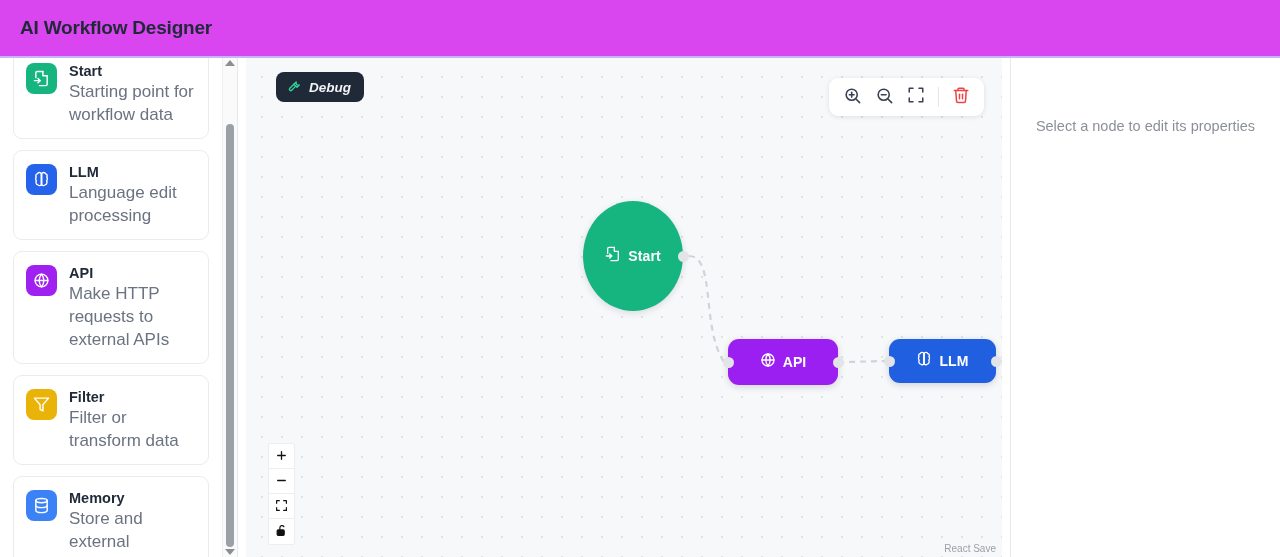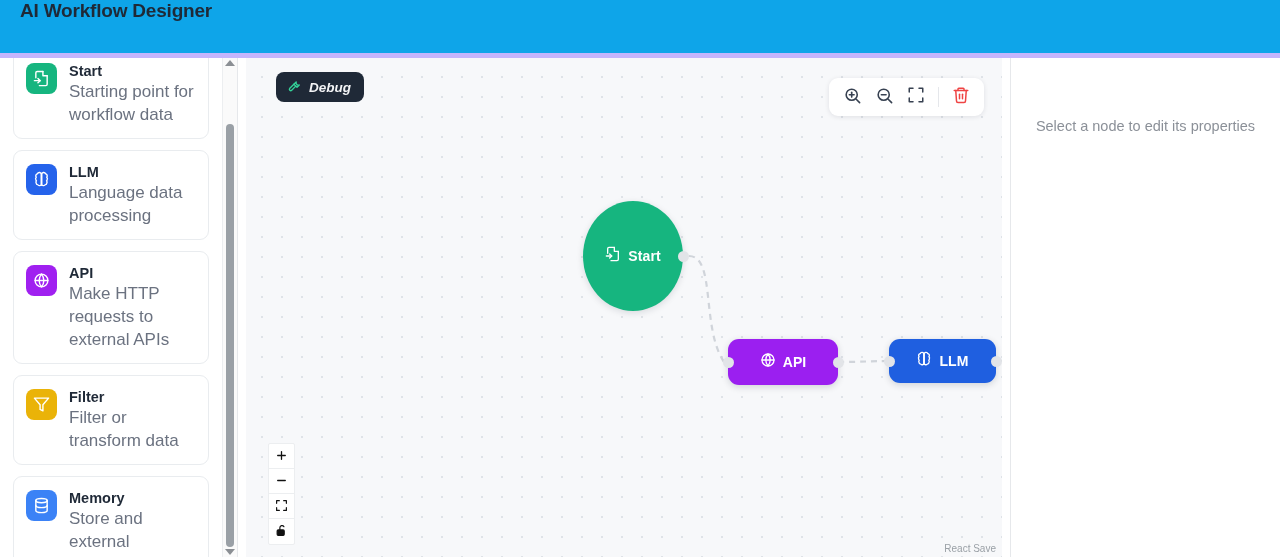--- a/index.html
+++ b/index.html
@@ -6,23 +6,23 @@
   html, body {
     width: 1280px; height: 557px;
     font-family: "Liberation Sans", sans-serif;
     background: #ffffff; overflow: hidden;
   }
   .app { width: 1280px; height: 557px; display: flex; flex-direction: column; }
 
   
   .header {
     height: 58px; flex: 0 0 58px;
-    background: #0ea5e9;
-    border-bottom: 5px solid #c4b5fd;
-    display: flex; justify-content: space-between;
+    background: #d946ef;
+    border-bottom: 2px solid #c4b5fd;
+    display: flex; align-items: center; justify-content: space-between;
     padding: 0 20px;
   }
   .app-title { font-size: 19px; font-weight: bold; color: #1f2937; letter-spacing: -0.2px; }
   .header-actions { display: flex; align-items: center; gap: 12px; }
   .btn {
     display: inline-flex; align-items: center; gap: 8px;
     border-radius: 7px; font-size: 14px; cursor: pointer;
     height: 36px; padding: 0 16px; white-space: nowrap;
   }
   .btn-save { background: #ffffff; border: 1px solid #d9dde2; color: #212529; font-weight: normal; }
@@ -158,21 +158,21 @@
           <div class="node-card">
             <div class="node-icon" style="background:#2563eb">
               <svg width="17" height="17" viewBox="0 0 24 24" fill="none" stroke="#ffffff" stroke-width="2" stroke-linecap="round" stroke-linejoin="round">
                 <path d="M12 4v16"></path>
                 <path d="M12 5a3 3 0 0 0-5.8-1A2.6 2.6 0 0 0 4 7a2.6 2.6 0 0 0 .6 1.7A2.7 2.7 0 0 0 4 12a2.7 2.7 0 0 0 .8 1.9A2.7 2.7 0 0 0 4.5 17 2.6 2.6 0 0 0 7 19.6 3 3 0 0 0 12 19z"></path>
                 <path d="M12 5a3 3 0 0 1 5.8-1A2.6 2.6 0 0 1 20 7a2.6 2.6 0 0 1-.6 1.7A2.7 2.7 0 0 1 20 12a2.7 2.7 0 0 1-.8 1.9 2.7 2.7 0 0 1 .3 3.1A2.6 2.6 0 0 1 17 19.6 3 3 0 0 1 12 19z"></path>
               </svg>
             </div>
             <div class="node-text">
               <div class="node-name">LLM</div>
-              <div class="node-desc">Language data processing</div>
+              <div class="node-desc">Language edit processing</div>
             </div>
           </div>
 
           <div class="node-card">
             <div class="node-icon" style="background:#a020f0">
               <svg width="17" height="17" viewBox="0 0 24 24" fill="none" stroke="#ffffff" stroke-width="2" stroke-linecap="round" stroke-linejoin="round">
                 <circle cx="12" cy="12" r="9"></circle>
                   <path d="M3 12h18"></path>
                 <path d="M12 3a14 14 0 0 1 0 18a14 14 0 0 1 0-18z"></path>
               </svg>

